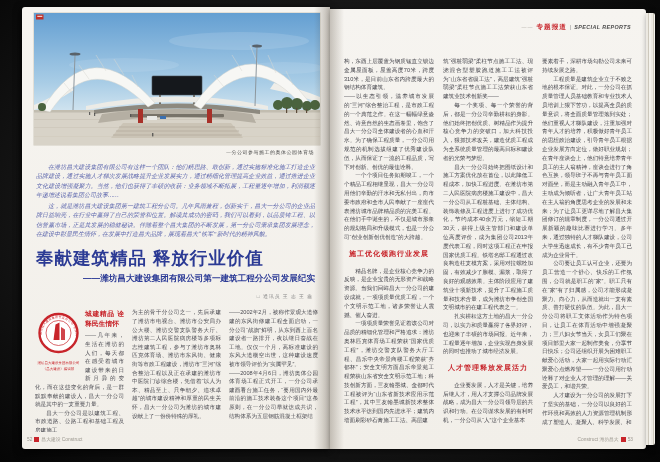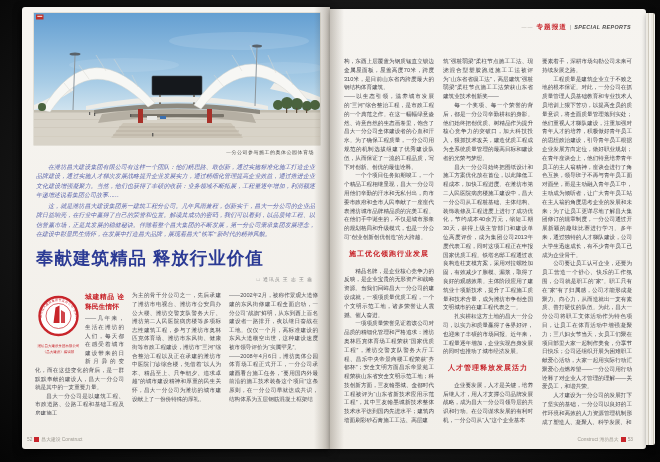--- a/index.html
+++ b/index.html
@@ -135,20 +135,21 @@
     </div>
     <div class="photo-caption">一分公司参与施工的奥体公园体育场</div>
 
     <div class="intro">
       <p>在潍坊昌大建设集团有限公司有这样一个团队：他们精思路、敢创新，通过实施标准化施工打造企业品牌建设，通过实施人才梯次发展战略提升企业发展实力，通过精细化管理提高企业效益，通过推进企业文化建设增强凝聚力。当然，他们也获得了丰硕的收获：业务领域不断拓展，工程量逐年增加，利润额逐年递增述说着集团公司故事……</p>
       <p>这，就是潍坊昌大建设集团第一建筑工程分公司。几年风雨兼程，创新实干，昌大一分公司的企业品牌日益响亮，在行业中赢得了自己的荣誉和位置。解读其成功的密码，我们可以看到，以品质铸工程、以信誉赢市场，正是其发展的稳健秘诀。伴随着整个昌大集团的不断发展，第一分公司秉承集团发展理念，在建设中彰显民生情怀，在发展中打造昌大品牌，展现着昌大“铁军”新时代的精神风貌。</p>
     </div>
 
     <div class="title-block">
       <h1 class="main-title">奉献建筑精品  释放行业价值</h1>
+      <div class="sub-title">——潍坊昌大建设集团有限公司第一建筑工程分公司发展纪实</div>
       <div class="byline">□ 通讯员  王 志  王 鑫</div>
     </div>
 
     <div class="cols-left">
       <div class="lcol">
         <svg class="seal" viewBox="0 0 47 67">
           <defs>
               <path id="ringtop" d="M6.5,27 A16.5,16.5 0 1 1 40.5,27"></path>
             </defs>
           <circle cx="23.5" cy="25" r="19" fill="#ffffff" stroke="#c8252b" stroke-width="2.4"></circle>

